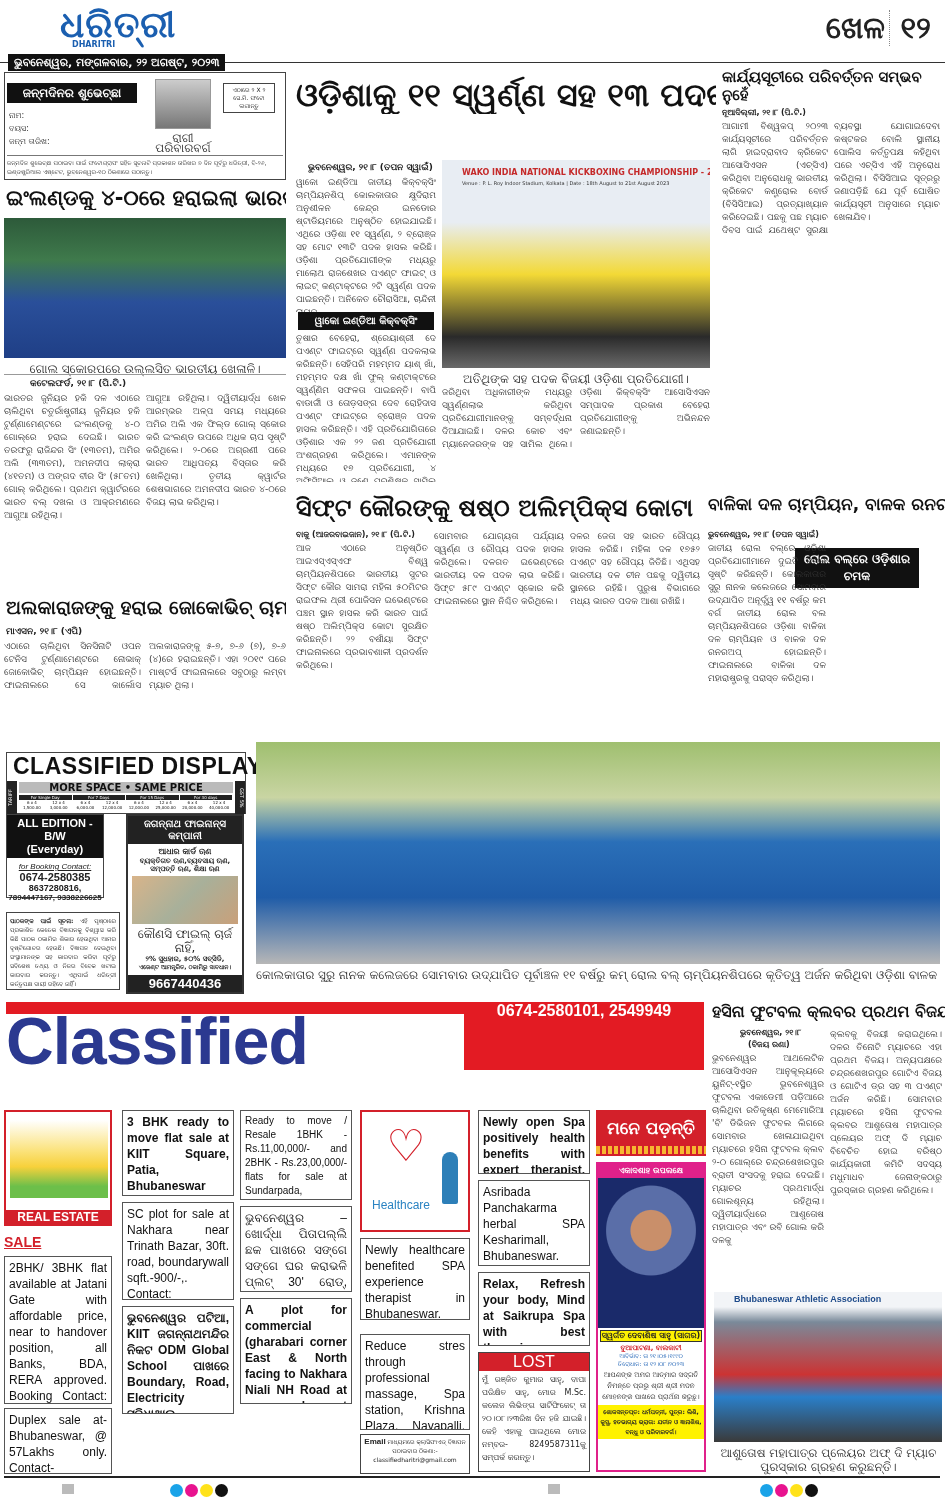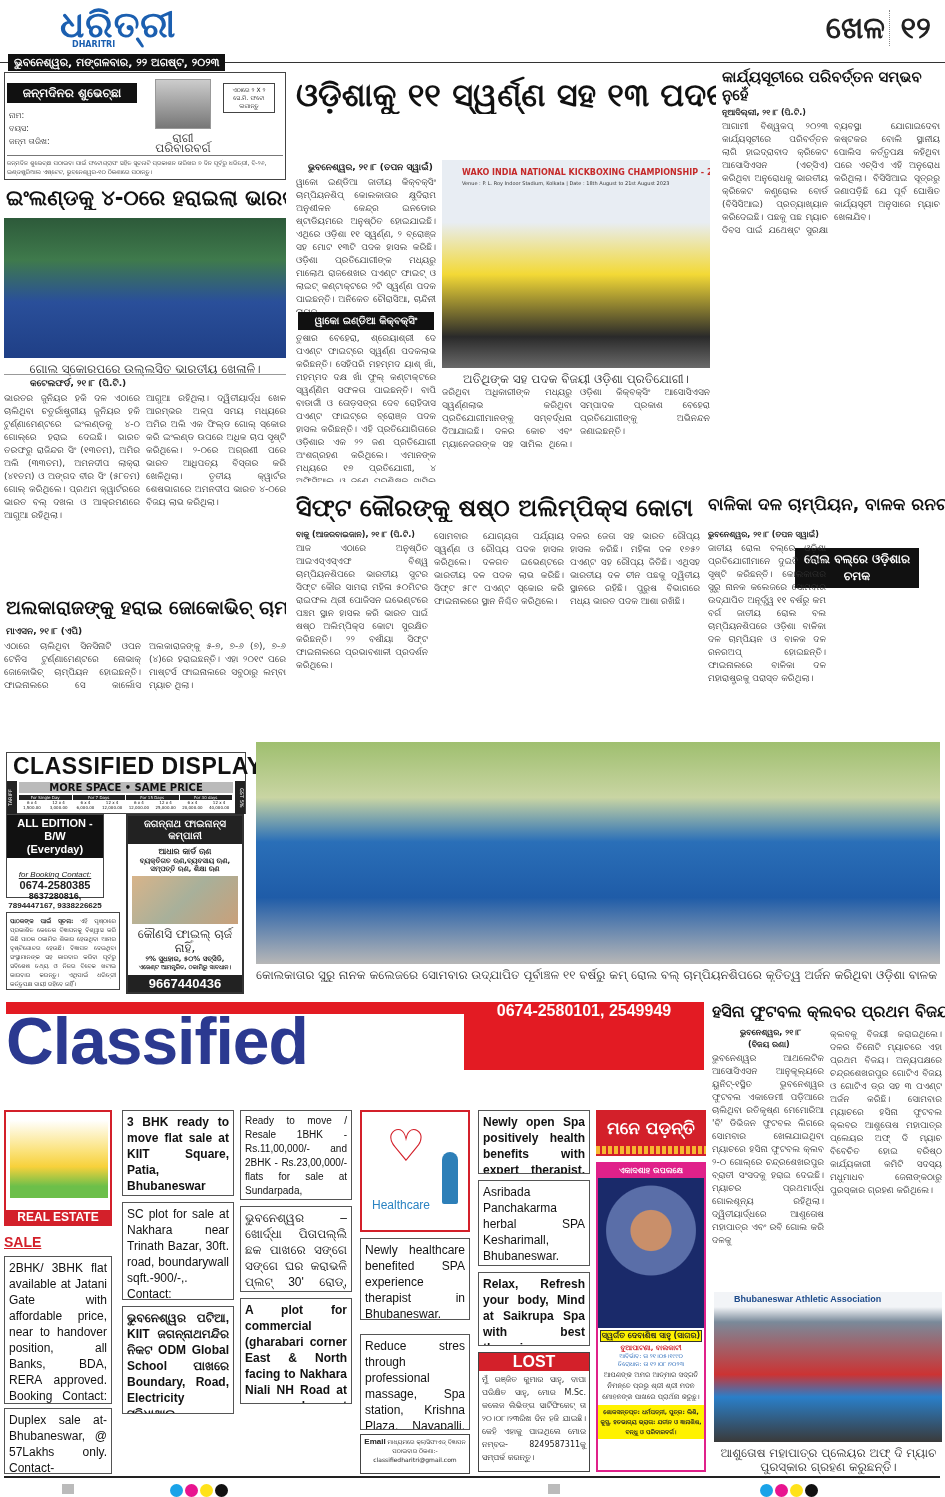--- a/index.html
+++ b/index.html
@@ -116,21 +116,21 @@
         <div style="flex: 1 1 0%; text-align: center; background: rgb(255, 255, 255); color: rgb(17, 17, 17); border-right: 1px solid rgb(255, 255, 255);">40,000.00</div>
       </div>
     </div>
 </div>
 
 <div class="abs box" style="left:6px;top:814px;width:98px;height:84px;font-family:'Liberation Sans',sans-serif;text-align:center">
   <div style="background:#111;color:#fff;font-weight:bold;font-size:11px;line-height:13px;padding:2px 0">
     <div>ALL EDITION - B/W</div>
     <div>(Everyday)</div>
   </div>
-  <div style="font-size:8px;font-style:italic;text-decoration:underline;margin-top:12px">for Booking Contact:</div>
+  <div style="font-size:8px;font-style:italic;text-decoration:underline;margin-top:4px">for Booking Contact:</div>
   <div style="font-size:11px;font-weight:bold">0674-2580385</div>
   <div style="font-size:9px;font-weight:bold">8637280816,</div>
   <div style="font-size:8px;font-weight:bold">7894447167, 9338226625</div>
 </div>
 
 <div class="abs box" style="left:6px;top:912px;width:114px;height:78px;padding:3px;font-size:6px;line-height:9px;overflow:hidden;text-align:justify">
   <b>ପାଠକଙ୍କ ପାଇଁ ସୂଚନା:</b>
   <span>ଏହି ପୃଷ୍ଠାରେ ପ୍ରକାଶିତ କେତେକ ବିଜ୍ଞାପନକୁ ବିଶ୍ୱାସ କରି କିଛି ପାଠକ ଠକାମିର ଶିକାର ହେଉଥିବା ଆମର ଦୃଷ୍ଟିଗୋଚର ହେଉଛି। ବିଜ୍ଞାପନ ଦେଉଥିବା ସଂସ୍ଥାମାନଙ୍କ ସହ କାରବାର କରିବା ପୂର୍ବରୁ ସବିଶେଷ ତଥ୍ୟ ଓ ନିଜର ବିବେକ ଖଟାଇ କାରବାର କରନ୍ତୁ। ଏଥିପାଇଁ ଧରିତ୍ରୀ କର୍ତ୍ତୃପକ୍ଷ ଦାୟୀ ରହିବେ ନାହିଁ।</span>
 </div>
 
@@ -181,21 +181,21 @@
   <div style="position:absolute;left:10px;top:86px;font-family:'Liberation Sans',sans-serif;font-size:12px;color:#2a83c2">Healthcare</div>
 </div>
 
 <div class="abs box" style="left:360px;top:1434px;width:110px;height:40px;text-align:center;font-size:6px;line-height:9px;padding:2px">
   <b style="font-family:'Liberation Sans',sans-serif;font-size:8px">Email</b>
   <span>ମାଧ୍ୟମରେ କ୍ଲାସିଫାଏଡ୍ ବିଜ୍ଞାପନ ପଠାଇବାର ଠିକଣା:-</span>
   <div>classifiedharitri@gmail.com</div>
 </div>
 
 <div class="abs box" style="left:478px;top:1352px;width:112px;height:120px">
-  <div style="background:#d3202a;color:#fff;text-align:center;font-family:'Liberation Sans',sans-serif;font-weight:bold;font-size:16px">LOST</div>
+  <div style="background:#d3202a;color:#fff;text-align:center;font-family:'Liberation Sans',sans-serif;font-weight:normal;font-size:16px">LOST</div>
   <div style="font-size:8px;line-height:13px;padding:2px 3px;text-align:justify">ମୁଁ ରଞ୍ଜିତ କୁମାର ସାହୁ, ବାପା ପରିକ୍ଷିତ ସାହୁ, ମୋର M.Sc. କଲେଜ ଲିଭିଙ୍ଗ ସାର୍ଟିଫିକେଟ୍ ତା ୨୦।୦୮।୨୩ରିଖ ଦିନ ହଜି ଯାଇଛି। କେହି ଏହାକୁ ପାଇଥିଲେ ମୋର ନମ୍ବର- 8249587311କୁ ସମ୍ପର୍କ କରନ୍ତୁ।</div>
 </div>
 
 <div class="abs" style="left:596px;top:1110px;width:110px;height:46px;background:#d3202a;color:#fff;text-align:center">
   <div style="font-size:17px;font-weight:bold;line-height:36px">ମନେ ପଡ଼ନ୍ତି</div>
   <div style="height:8px;background:repeating-linear-gradient(90deg,#f7b731 0 4px,#d3202a 4px 6px)"></div>
 </div>
 <div class="abs" style="left:596px;top:1162px;width:110px;height:310px;border:2px solid #e0218a;text-align:center">
   <div style="background:#e0218a;color:#fff;font-size:8px;font-weight:bold;padding:2px 0">ଏକାଦଶାହ ଉପଲକ୍ଷେ</div>
   <div style="height:150px;background:radial-gradient(circle at 50% 35%,#c98f6a 0 18%,#5a6ea8 19% 40%,#1a2a6a 41%)"></div>

